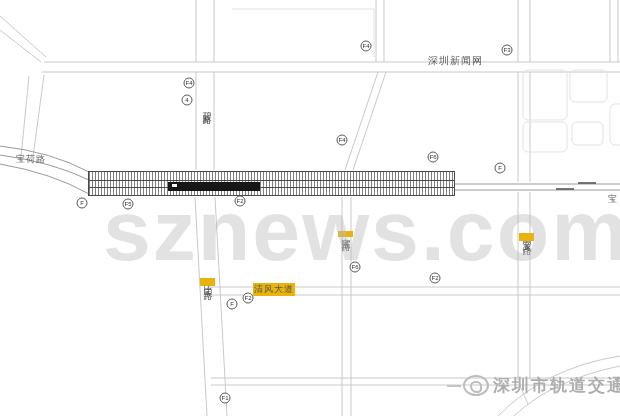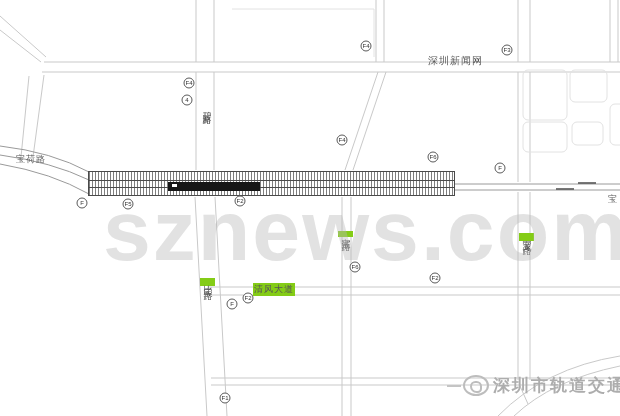--- a/index.html
+++ b/index.html
@@ -24,21 +24,21 @@
   
   .mk{
     position:absolute;z-index:5;width:11px;height:11px;border-radius:50%;
     border:1px solid #5a5a5a;background:#fff;box-sizing:border-box;
     font-size:6px;line-height:9px;text-align:center;color:#333;
     transform:translate(-50%,-50%);
   }
   
   .rl{position:absolute;z-index:5;font-size:9px;color:#555;letter-spacing:1px;white-space:nowrap;}
   .rl.v{writing-mode:vertical-rl;letter-spacing:2px;}
-  .rl.onroad{background:#84cc16;padding:0 1px;}
+  .rl.onroad{background:#eab308;padding:0 1px;}
   
   .wm{position:absolute;z-index:8;font-weight:bold;color:rgba(186,186,186,.42);white-space:nowrap;pointer-events:none;}
   .wm-cn{left:137px;top:128px;font-size:58px;letter-spacing:8px;}
   .wm-en{left:103px;top:181px;font-size:86px;letter-spacing:2px;}
   
   .credit-wrap{position:absolute;left:447px;top:374px;z-index:9;display:flex;align-items:center;}
   .credit-dash{width:14px;height:2px;background:#c4c4c4;margin-right:2px;}
   .credit-logo{
     width:26px;height:21px;border:2px solid #bdbdbd;border-radius:50%;
     box-sizing:border-box;position:relative;background:transparent;

